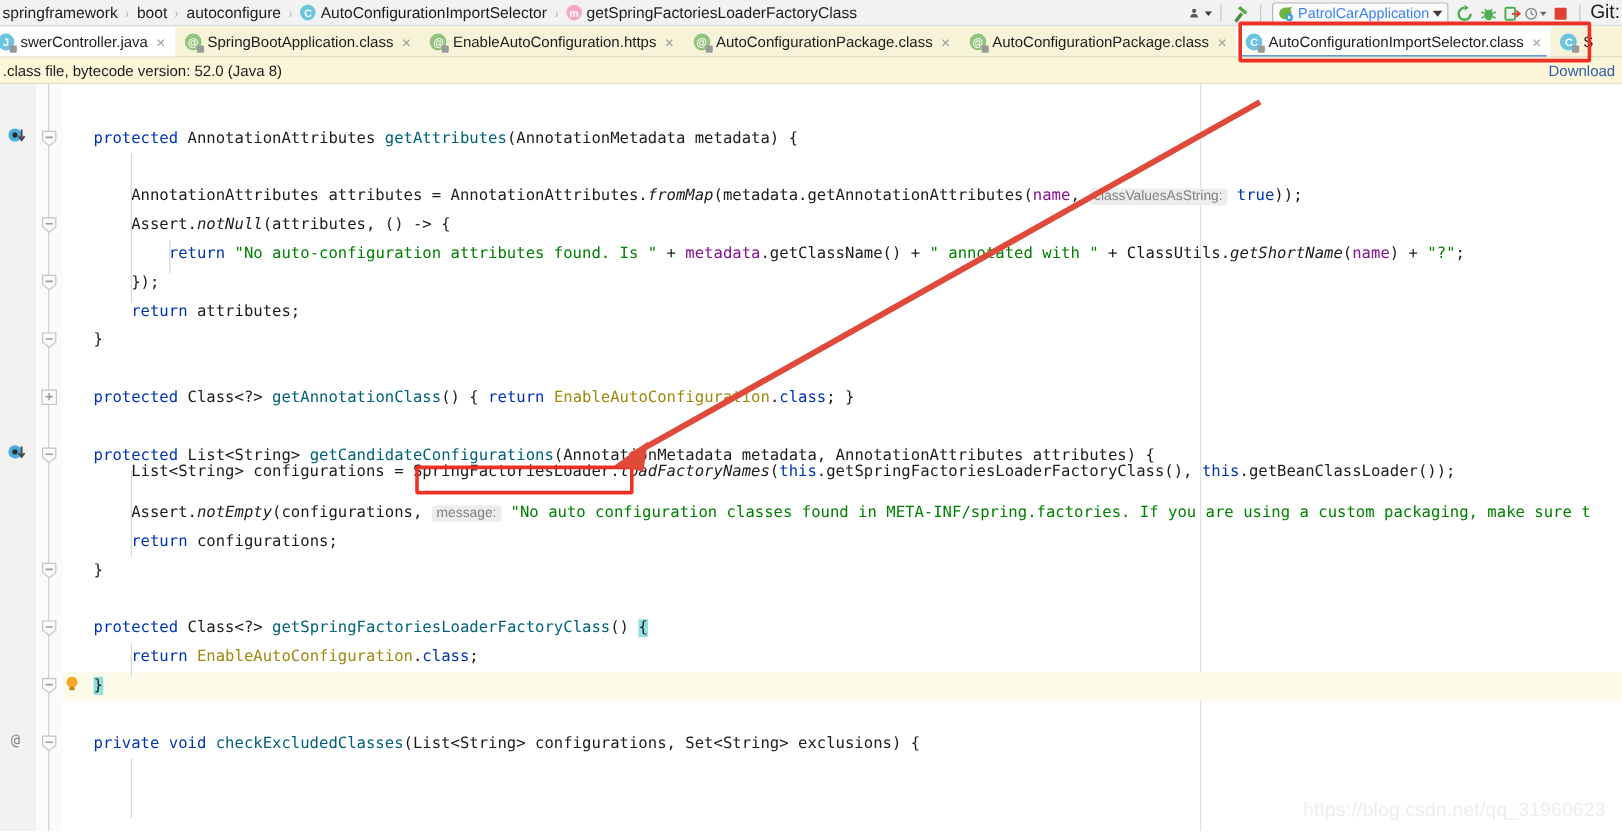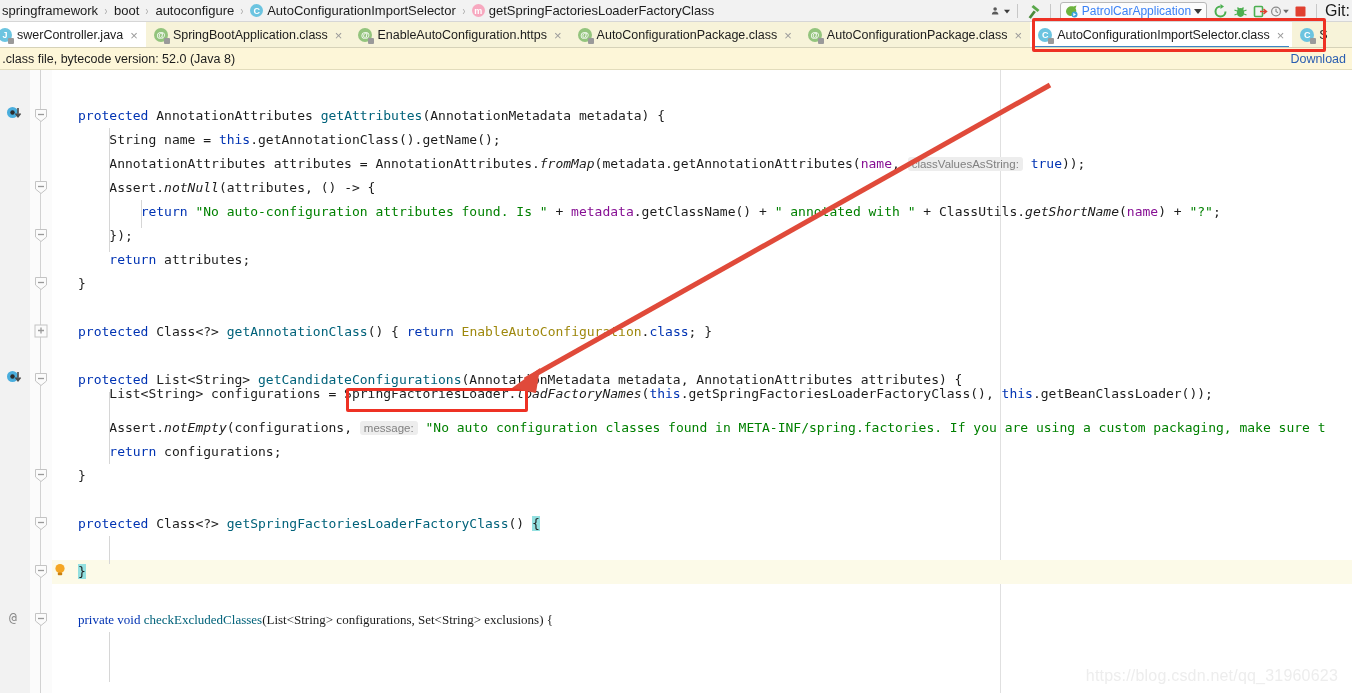--- a/index.html
+++ b/index.html
@@ -432,37 +432,37 @@
   </div>
 
   <div class="editor">
     <div class="gutter"></div>
     <div class="foldstrip">
       <div class="foldline"></div>
     </div>
     <div class="codearea" id="codearea">
       <div class="margin-guide"></div>
     <div class="line" style="top: 34px;"><span></span><span class="kw">protected </span><span class="type">AnnotationAttributes </span><span class="mdecl">getAttributes</span><span class="mcall">(AnnotationMetadata metadata) {</span></div>
-        <div class="line" style="top: 58px;"><span>    </span><span class="mcall">String name = </span><span class="kw">this</span><span class="mcall">.getAnnotationClass().getName();</span></div>
         <div class="line" style="top: 82px;"><span>    </span><span class="mcall">AnnotationAttributes attributes = AnnotationAttributes.</span><span class="stat">fromMap</span><span class="mcall">(metadata.getAnnotationAttributes(</span><span class="fld">name</span><span class="mcall">, </span><span class="hint">classValuesAsString:</span><span class="mcall"> </span><span class="kw">true</span><span class="mcall">));</span></div>
         <div class="line" style="top: 106px;"><span>    </span><span class="mcall">Assert.</span><span class="stat">notNull</span><span class="mcall">(attributes, () -&gt; {</span></div>
         <div class="line" style="top: 130px;"><span>        </span><span class="kw">return </span><span class="str">"No auto-configuration attributes found. Is "</span><span class="mcall"> + </span><span class="fld">metadata</span><span class="mcall">.getClassName() + </span><span class="str">" annotated with "</span><span class="mcall"> + ClassUtils.</span><span class="stat">getShortName</span><span class="mcall">(</span><span class="fld">name</span><span class="mcall">) + </span><span class="str">"?"</span><span class="mcall">;</span></div>
         <div class="line" style="top: 154px;"><span>    </span><span class="mcall">});</span></div>
         <div class="line" style="top: 178px;"><span>    </span><span class="kw">return </span><span class="mcall">attributes;</span></div>
         <div class="line" style="top: 202px;"><span></span><span class="mcall">}</span></div>
         <div class="line" style="top: 250px;"><span></span><span class="kw">protected </span><span class="type">Class&lt;?&gt; </span><span class="mdecl">getAnnotationClass</span><span class="mcall">() { </span><span class="kw">return </span><span class="anno">EnableAutoConfiguration</span><span class="mcall">.</span><span class="kw">class</span><span class="mcall">; }</span></div>
         <div class="line" style="top: 298px;"><span></span><span class="kw">protected </span><span class="type">List&lt;String&gt; </span><span class="mdecl">getCandidateConfigurations</span><span class="mcall">(AnnotationMetadata metadata, AnnotationAttributes attributes) {</span></div>
         <div class="line" style="top: 312px;"><span>    </span><span class="mcall">List&lt;String&gt; configurations = SpringFactoriesLoader.</span><span class="stat">loadFactoryNames</span><span class="mcall">(</span><span class="kw">this</span><span class="mcall">.getSpringFactoriesLoaderFactoryClass(), </span><span class="kw">this</span><span class="mcall">.getBeanClassLoader());</span></div>
         <div class="line" style="top: 346px;"><span>    </span><span class="mcall">Assert.</span><span class="stat">notEmpty</span><span class="mcall">(configurations, </span><span class="hint">message:</span><span class="mcall"> </span><span class="str">"No auto configuration classes found in META-INF/spring.factories. If you are using a custom packaging, make sure t</span></div>
         <div class="line" style="top: 370px;"><span>    </span><span class="kw">return </span><span class="mcall">configurations;</span></div>
         <div class="line" style="top: 394px;"><span></span><span class="mcall">}</span></div>
         <div class="line" style="top: 442px;"><span></span><span class="kw">protected </span><span class="type">Class&lt;?&gt; </span><span class="mdecl">getSpringFactoriesLoaderFactoryClass</span><span class="mcall">() </span><span class="brace-m">{</span></div>
+        <div class="line" style="top: 466px;"><span>    </span><span class="kw">return </span><span class="anno">EnableAutoConfiguration</span><span class="mcall">.</span><span class="kw">class</span><span class="mcall">;</span></div>
         <div class="line-hl" style="top: 490px;"></div>
         <div class="line" style="top: 490px;"><span></span><span class="brace-m">}</span></div>
-        <div class="line" style="top: 538px; font-family: Liberation Serif, serif;"><span></span><span class="kw">private void </span><span class="mdecl">checkExcludedClasses</span><span class="mcall">(List&lt;String&gt; configurations, Set&lt;String&gt; exclusions) {</span></div>
+        <div class="line" style="top: 538px;"><span></span><span class="kw">private void </span><span class="mdecl">checkExcludedClasses</span><span class="mcall">(List&lt;String&gt; configurations, Set&lt;String&gt; exclusions) {</span></div>
         <div class="line" style="top: 586px;"><span>    </span></div>
         <div class="indent-guide" style="left: 57.28px; top: 58px; height: 124px;"></div>
         <div class="indent-guide" style="left: 88.56px; top: 130px; height: 28px;"></div>
         <div class="indent-guide" style="left: 57.28px; top: 322px; height: 72px;"></div>
         <div class="indent-guide" style="left: 57.28px; top: 466px; height: 28px;"></div>
         <div class="indent-guide" style="left: 57.28px; top: 562px; height: 50px;"></div>
       </div>
     <div id="gutter-icons">
         <div class="g-override" style="top: 36px;"><svg width="18" height="18" viewBox="0 0 18 18">
             <circle cx="6.5" cy="6.5" r="5.5" fill="#4aaedd"></circle>

